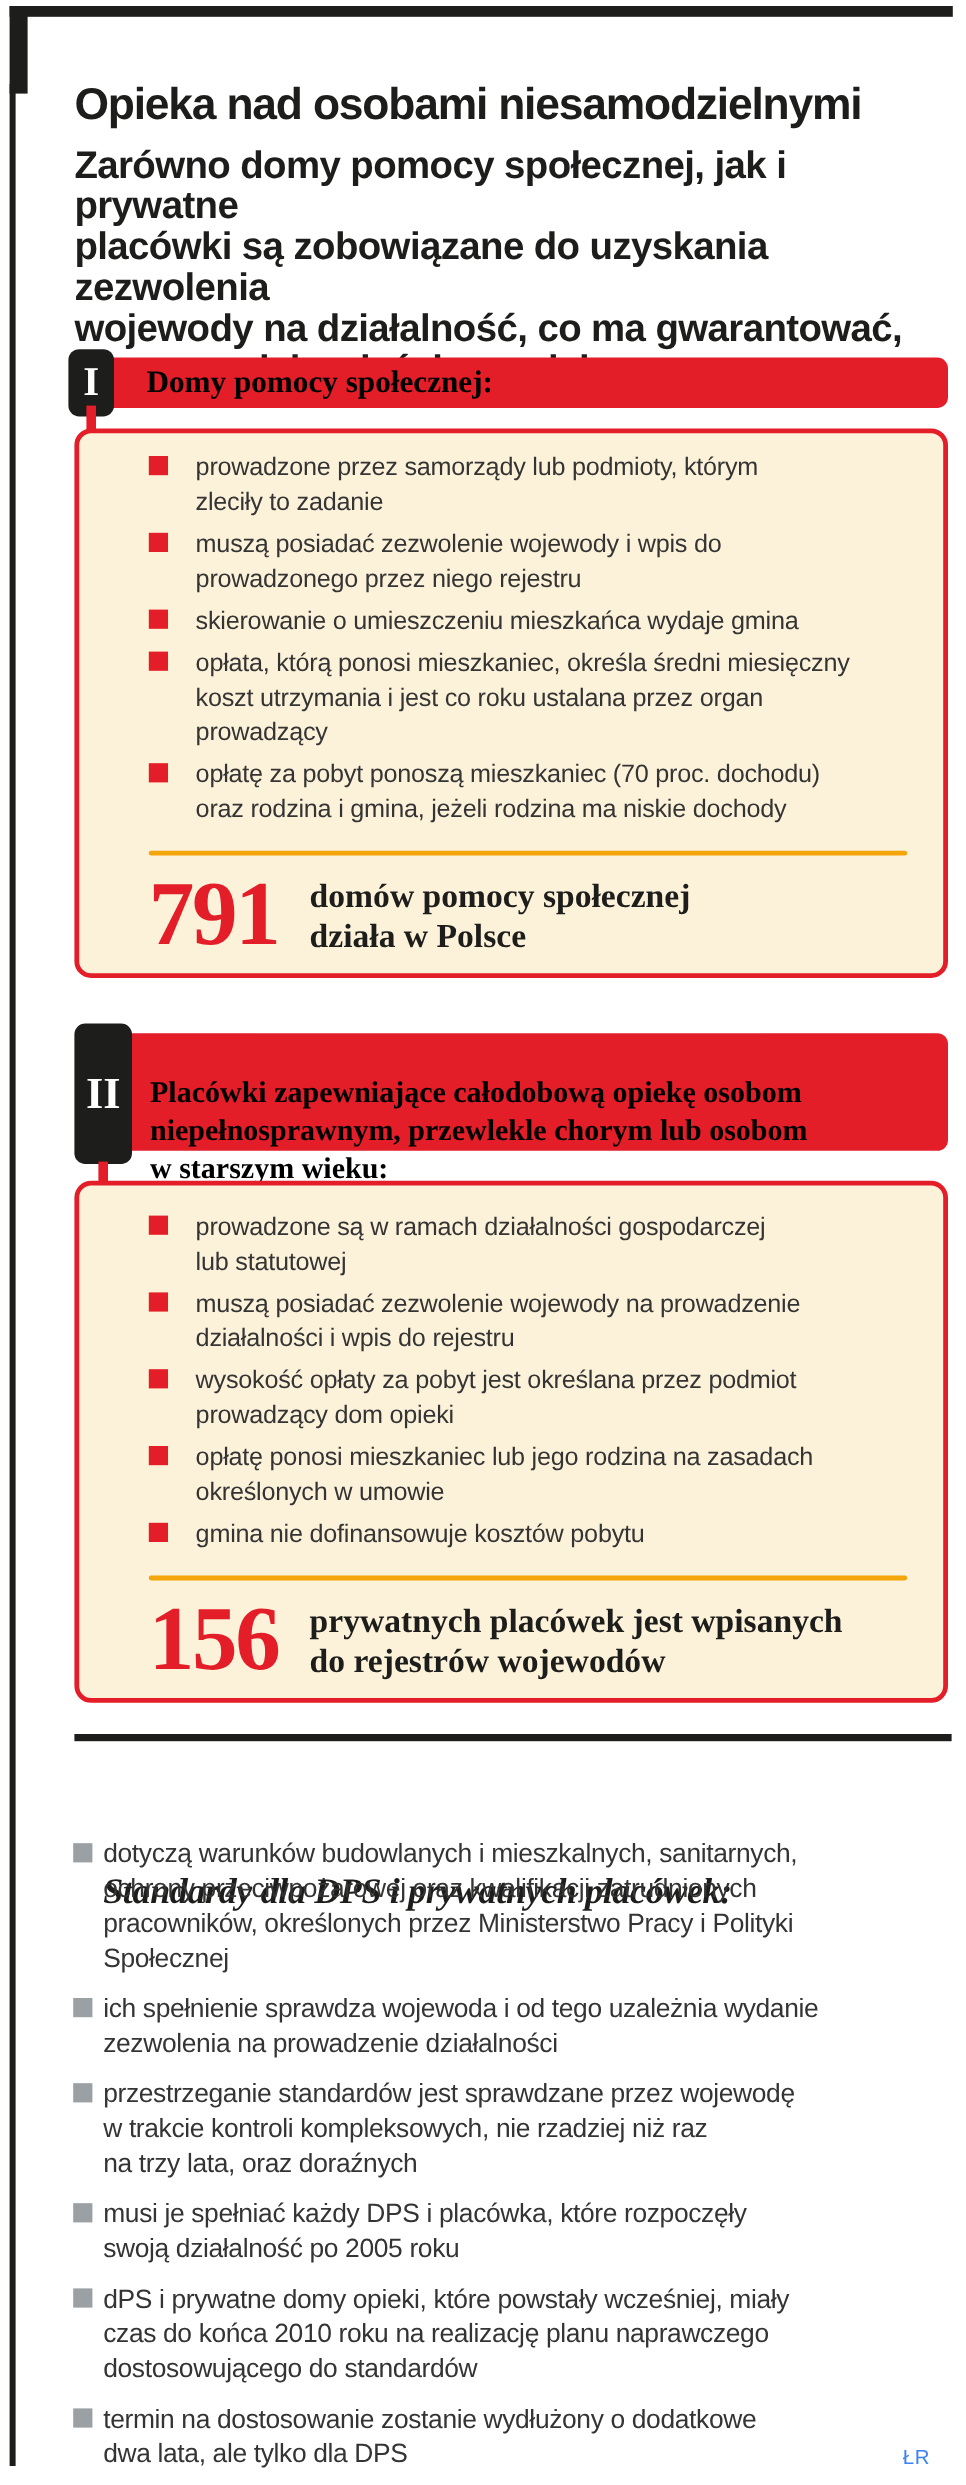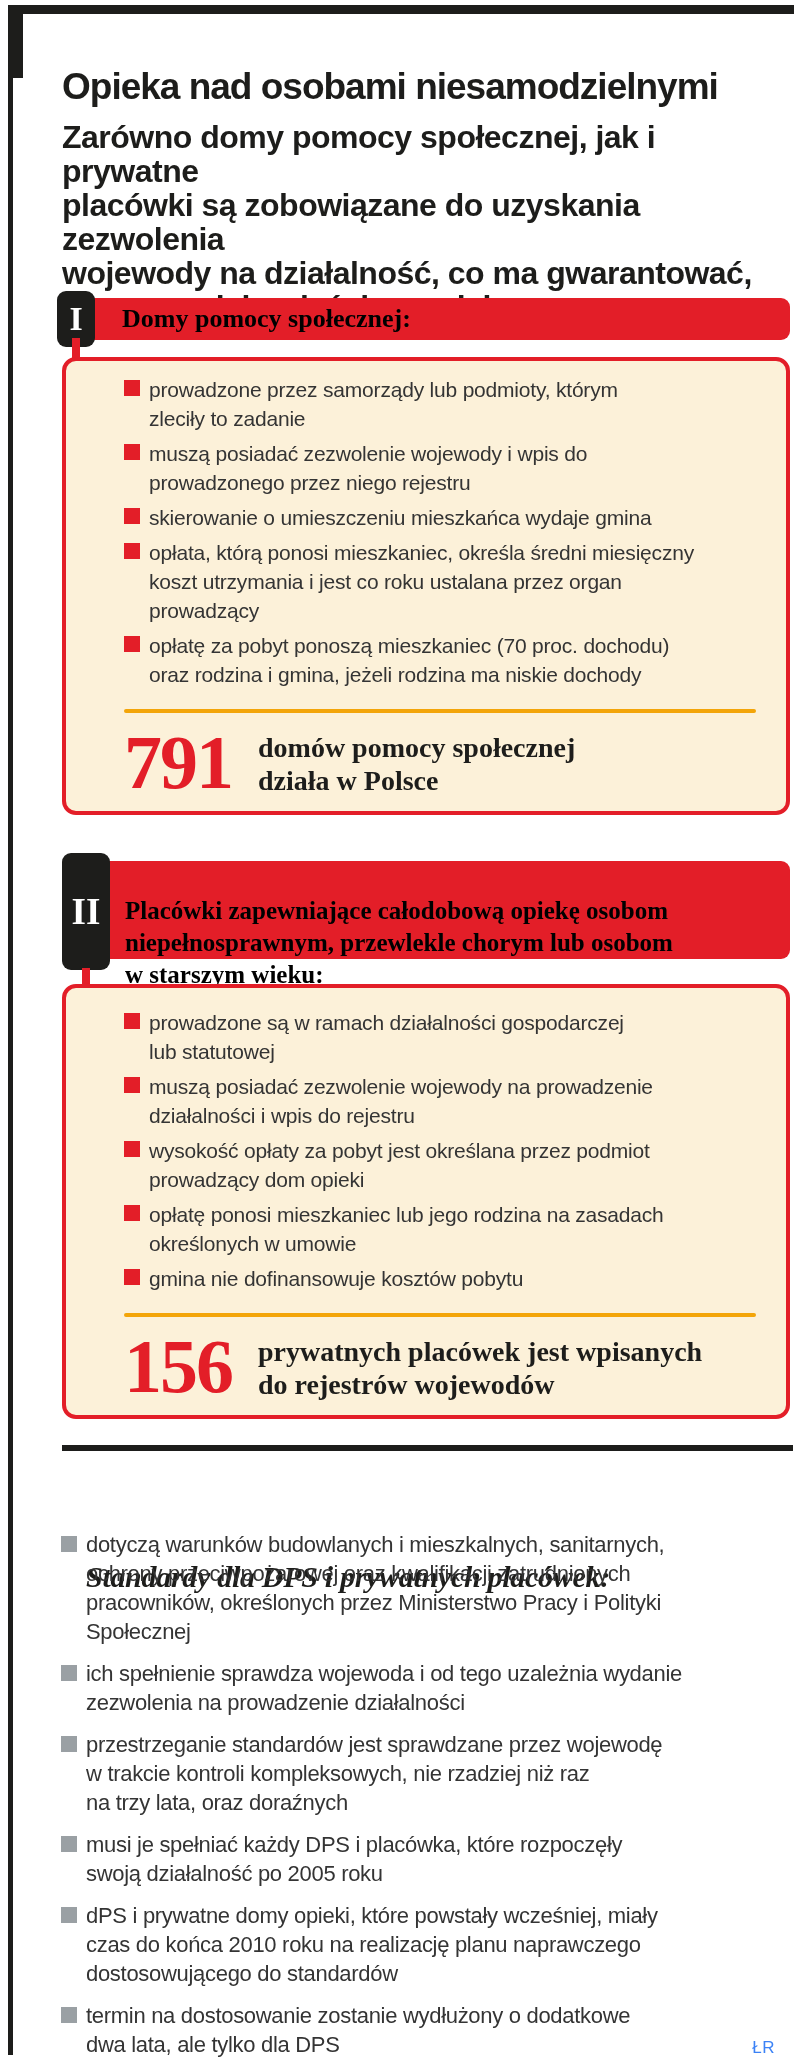--- a/index.html
+++ b/index.html
@@ -56,21 +56,21 @@
 
   .panel{
     position:absolute;left:62px;width:728px;
     background:var(--cream);
     border:4px solid var(--red);border-radius:14px;
   }
   .panel-1{top:357px;min-height:454px;padding:14px 16px 14px 0;}
   .panel-2{top:984px;min-height:424px;padding:20px 16px 14px 0;}
 
   .panel ul{list-style:none;margin-left:58px;}
-  .panel li{display:flex;margin-bottom:6px;}
+  .panel li{display:flex;margin-bottom:6px;gap:14px;}
   .sq{flex:none;width:16px;height:16px;margin:5px 9px 0 0;background:var(--red);}
   .panel .b-text{
     font-size:21px;line-height:29px;color:var(--body);
     letter-spacing:-0.2px;white-space:pre-line;
   }
   .stat-divider{height:4px;background:var(--orange);margin:20px 14px 0 58px;border-radius:2px;}
   .stat-row{display:flex;align-items:flex-end;margin:12px 10px 0 58px;}
   .stat-value{
     font-family:"Liberation Serif",serif;font-weight:bold;
     font-size:76px;line-height:70px;letter-spacing:-2px;color:var(--red);

